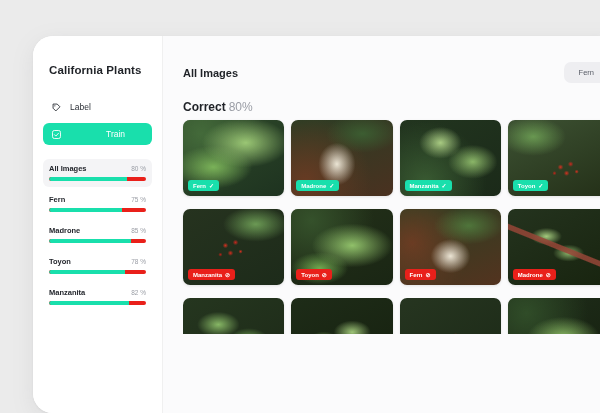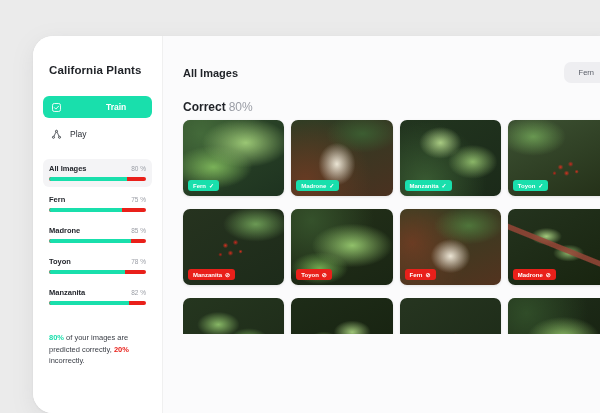--- a/index.html
+++ b/index.html
@@ -54,21 +54,21 @@
     margin-bottom: 5px;
     border-radius: 6px;
     font-size: 8.5px;
     color: #2b2f36;
     cursor: pointer;
   }
   .nav-item .ic { width: 11px; height: 11px; flex: 0 0 11px; display: block; }
   .nav-item.active {
     background: #19dfac;
     color: #ffffff;
-    font-weight: bold;
+    font-weight: normal;
     gap: 44px;
   }
   .nav-item.active .ic path,
   .nav-item.active .ic rect,
   .nav-item.active .ic circle,
   .nav-item.active .ic line { stroke: #ffffff; }
 
   
   .plist { margin-top: 14px; padding: 0 10px; }
   .prow {
@@ -183,43 +183,40 @@
 </head>
 <body>
 
 <div id="app">
   <div class="card">
 
     <aside class="sidebar">
       <div class="brand">California Plants</div>
 
       <nav class="nav">
+        <div class="nav-item">
+          <span class="ic">
+            <svg viewBox="0 0 16 16" width="11" height="11" fill="none">
+              <path d="M3 3h6l4 4-6 6-4-4V3z" stroke="#2b2f36" stroke-width="1.3" stroke-linejoin="round"></path>
+              <circle cx="5.6" cy="5.6" r="0.9" fill="#2b2f36"></circle>
+            </svg>
+          </span>
+          <span>Label</span>
+        </div>
 
         <div class="nav-item active">
           <span class="ic">
             <svg viewBox="0 0 16 16" width="11" height="11" fill="none">
               <rect x="2.2" y="2.2" width="11.6" height="11.6" rx="2.6" stroke="#ffffff" stroke-width="1.3"></rect>
               <path d="M5 8.2l2.1 2.1L11 6.1" stroke="#ffffff" stroke-width="1.3" stroke-linecap="round" stroke-linejoin="round"></path>
             </svg>
           </span>
           <span>Train</span>
         </div>
 
-        <div class="nav-item">
-          <span class="ic">
-            <svg viewBox="0 0 16 16" width="11" height="11" fill="none">
-              <circle cx="8" cy="3.3" r="1.5" stroke="#2b2f36" stroke-width="1.2"></circle>
-              <circle cx="3.6" cy="12" r="1.5" stroke="#2b2f36" stroke-width="1.2"></circle>
-              <circle cx="12.4" cy="12" r="1.5" stroke="#2b2f36" stroke-width="1.2"></circle>
-              <line x1="7" y1="4.7" x2="4.4" y2="10.6" stroke="#2b2f36" stroke-width="1.1"></line>
-              <line x1="9" y1="4.7" x2="11.6" y2="10.6" stroke="#2b2f36" stroke-width="1.1"></line>
-            </svg>
-          </span>
-          <span>Play</span>
-        </div>
       </nav>
 
       <div class="plist">
         <div class="prow hl">
           <div class="prow-top">
             <span class="prow-name">All Images</span>
             <span class="prow-pct">80 %</span>
           </div>
           <div class="bar">
             <div class="fill" style="width:80%"></div>
@@ -260,24 +257,20 @@
           <div class="prow-top">
             <span class="prow-name">Manzanita</span>
             <span class="prow-pct">82 %</span>
           </div>
           <div class="bar">
             <div class="fill" style="width:82%"></div>
           </div>
         </div>
       </div>
 
-      <div class="note">
-        <b class="g">80%</b><span> of your images are predicted correctly,</span>
-        <b class="r">20%</b><span> incorrectly.</span>
-      </div>
     </aside>
 
     <section class="main">
       <div class="main-head">
         <div class="main-title">All Images</div>
         <button class="view-btn">Fern</button>
       </div>
 
       <div class="sec-head">
         <span class="lbl">Correct</span><span class="pct">80%</span>

